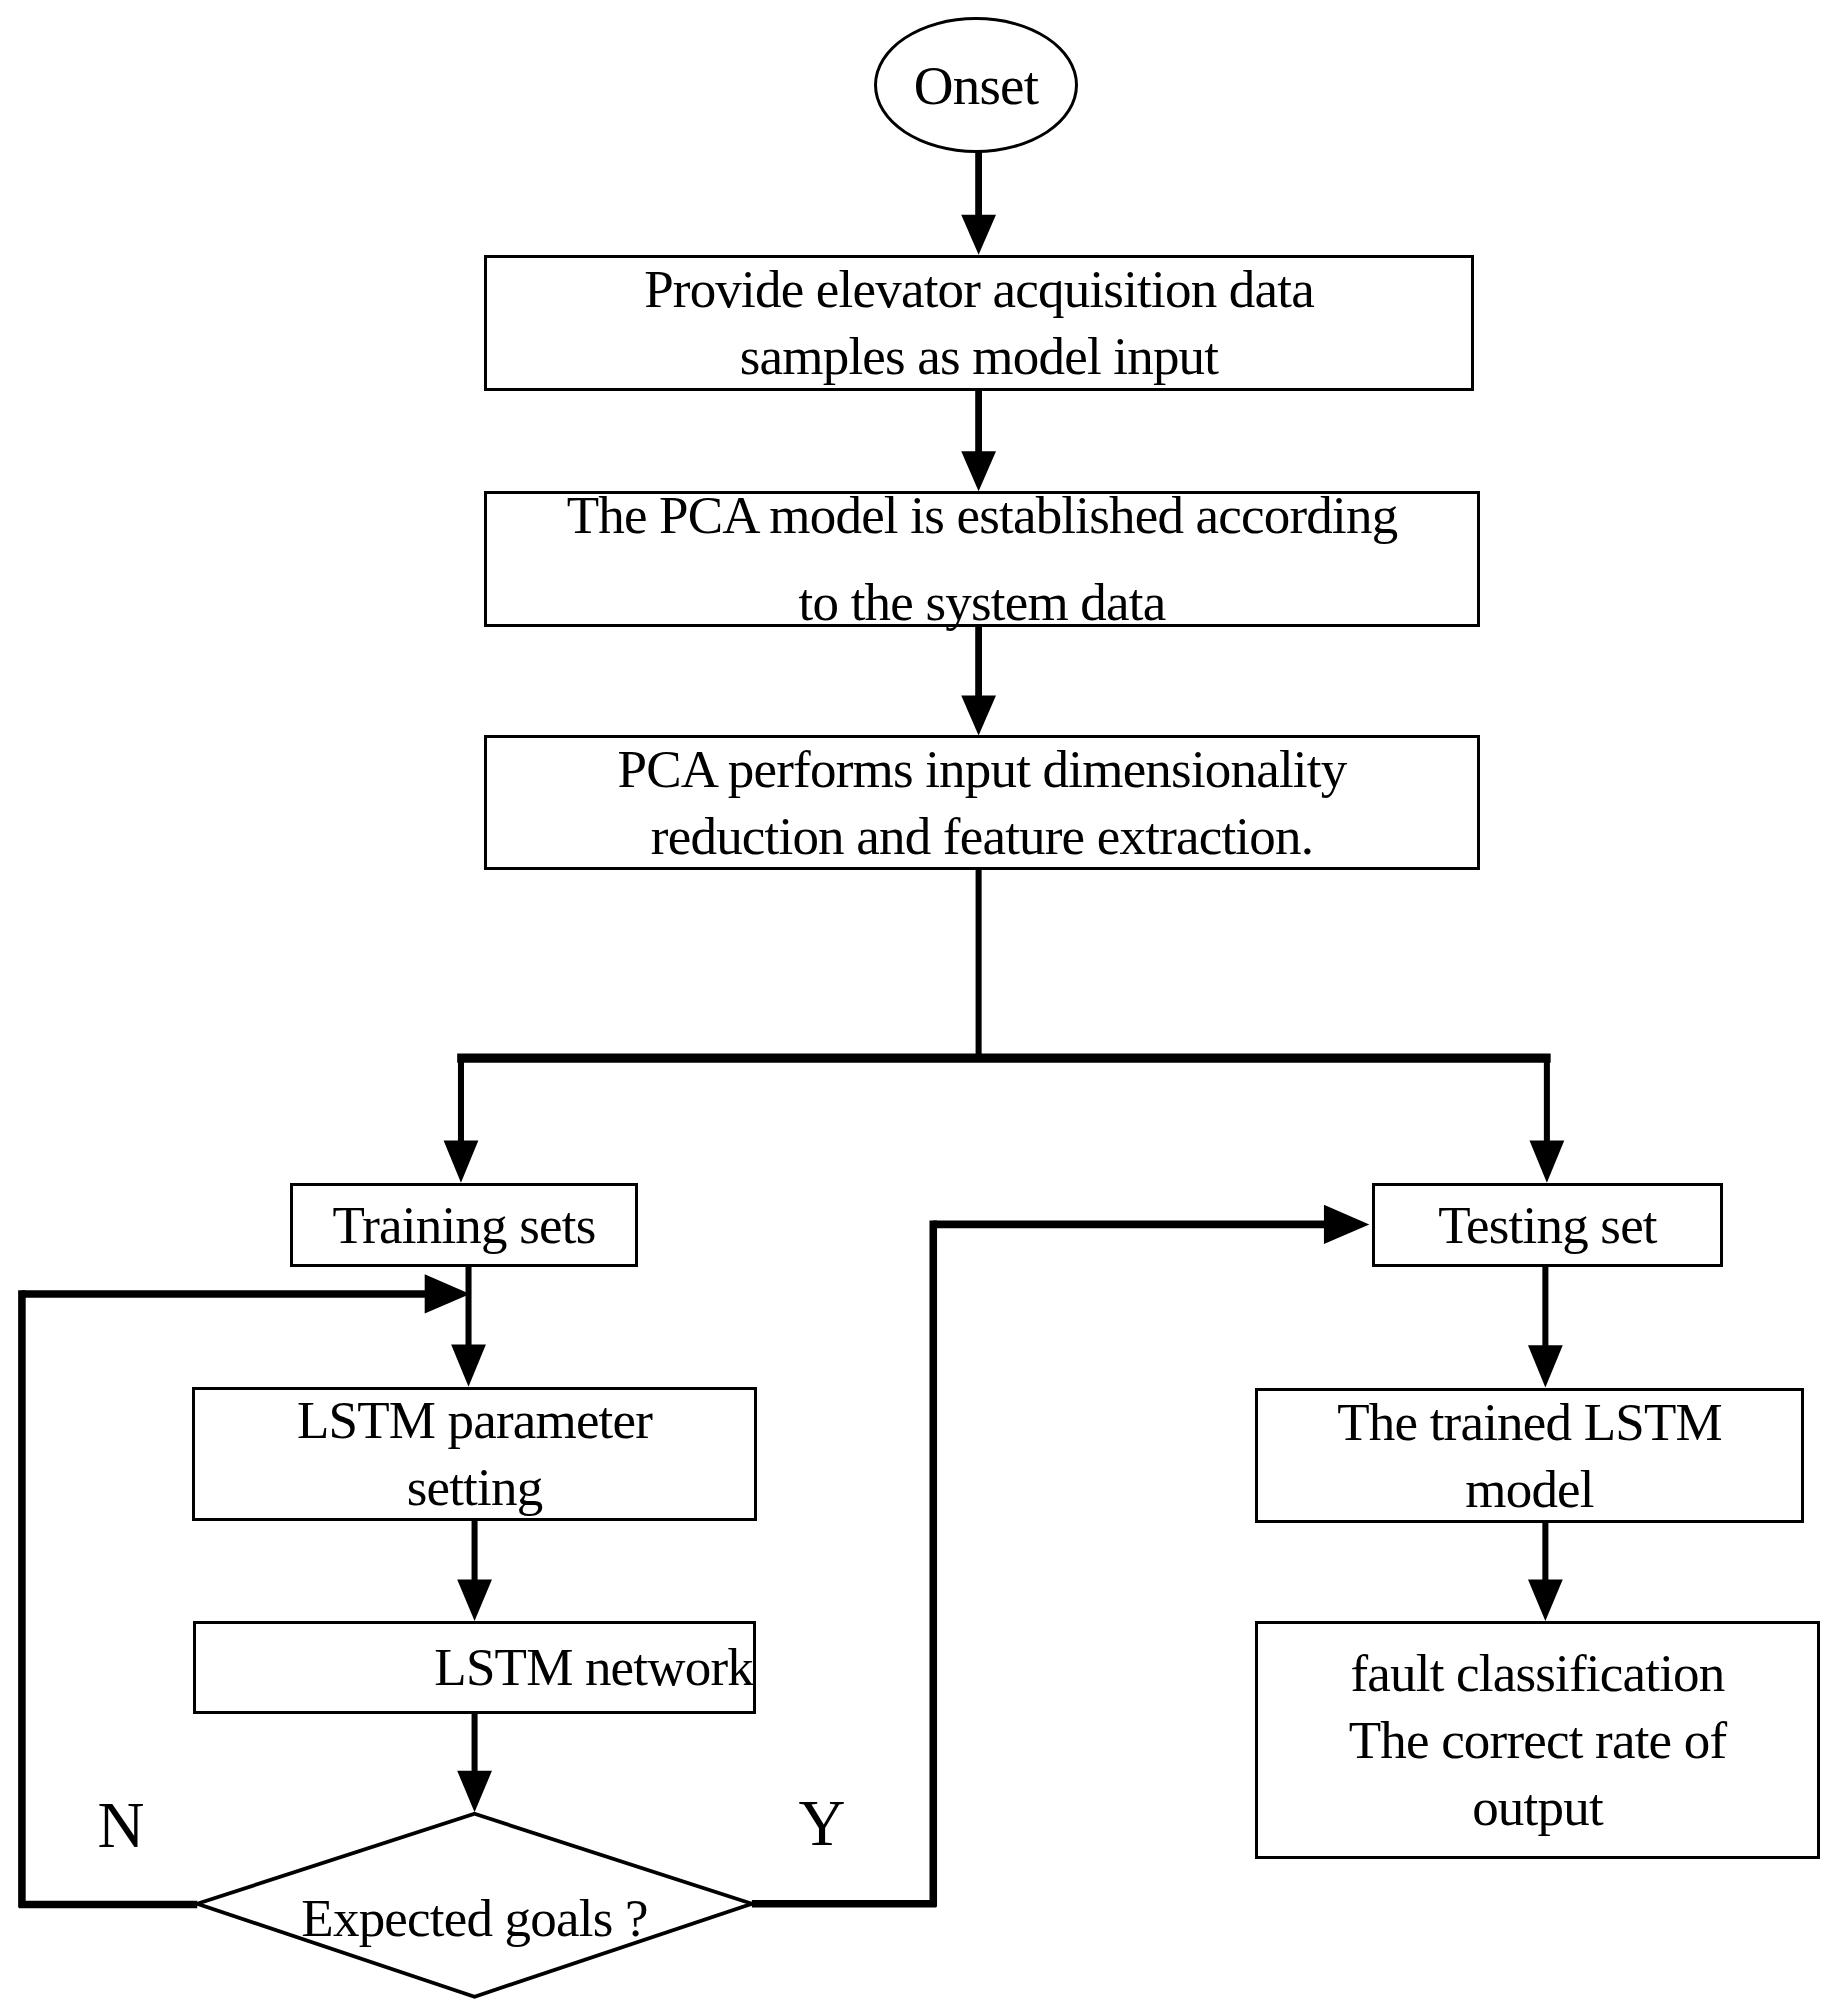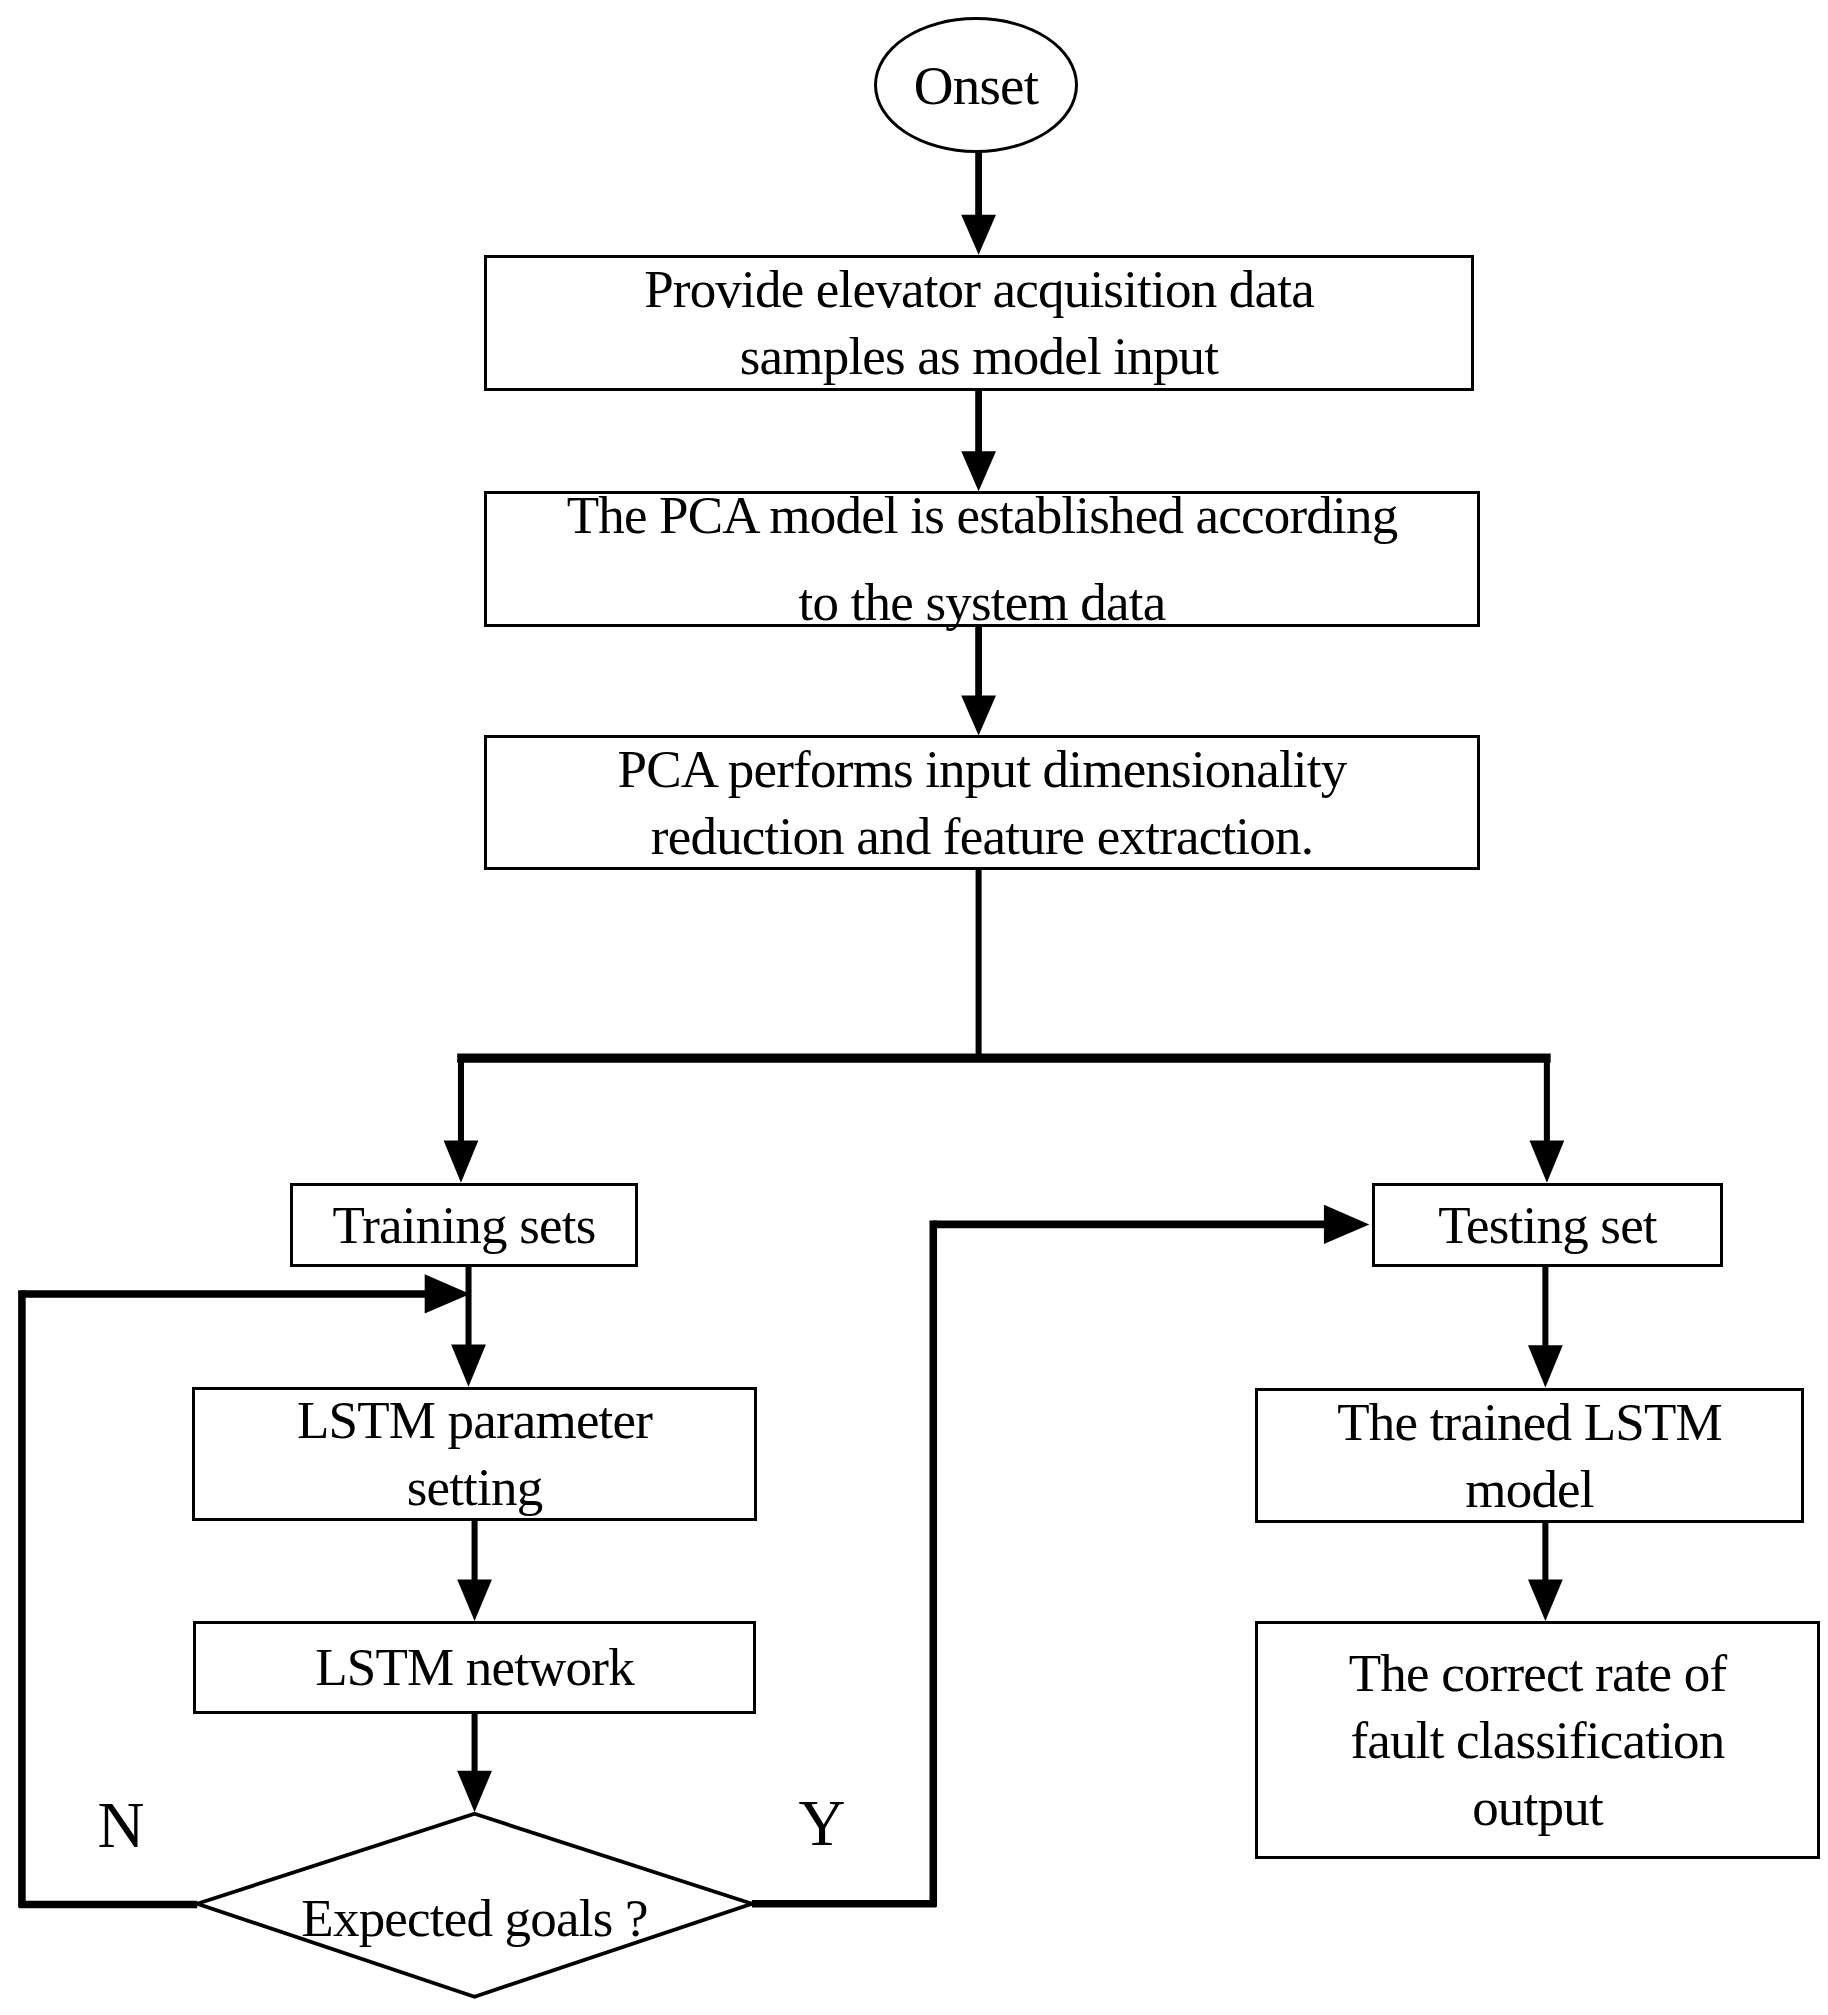--- a/index.html
+++ b/index.html
@@ -145,36 +145,36 @@
 
   <div class="node" style="left:1372px;top:1183px;width:351px;height:84px;text-align:right;">
     <span class="line">Testing set</span>
   </div>
 
   <div class="node" style="left:192px;top:1387px;width:565px;height:134px;">
     <span class="line">LSTM parameter</span>
     <span class="line">setting</span>
   </div>
 
-  <div class="node" style="left:193px;top:1621px;width:563px;height:93px;">
+  <div class="node" style="left:193px;top:1621px;width:563px;height:93px;align-items:flex-end;">
     <span class="line">LSTM network</span>
   </div>
 
   <div class="diamond-label" style="left:210px;top:1862px;width:529px;height:86px;">
     <span>Expected goals ?</span>
   </div>
 
   <div class="node" style="left:1255px;top:1388px;width:549px;height:135px;">
     <span class="line">The trained LSTM</span>
     <span class="line">model</span>
   </div>
 
   <div class="node" style="left:1255px;top:1621px;width:565px;height:238px;">
+    <span class="line">fault classification</span>
     <span class="line">The correct rate of</span>
-    <span class="line">fault classification</span>
     <span class="line">output</span>
   </div>
 
   <div class="branch-label" style="left:68px;top:1780px;width:106px;height:91px;">
     <span>N</span>
   </div>
   <div class="branch-label" style="left:769px;top:1778px;width:106px;height:91px;">
     <span>Y</span>
   </div>
 

